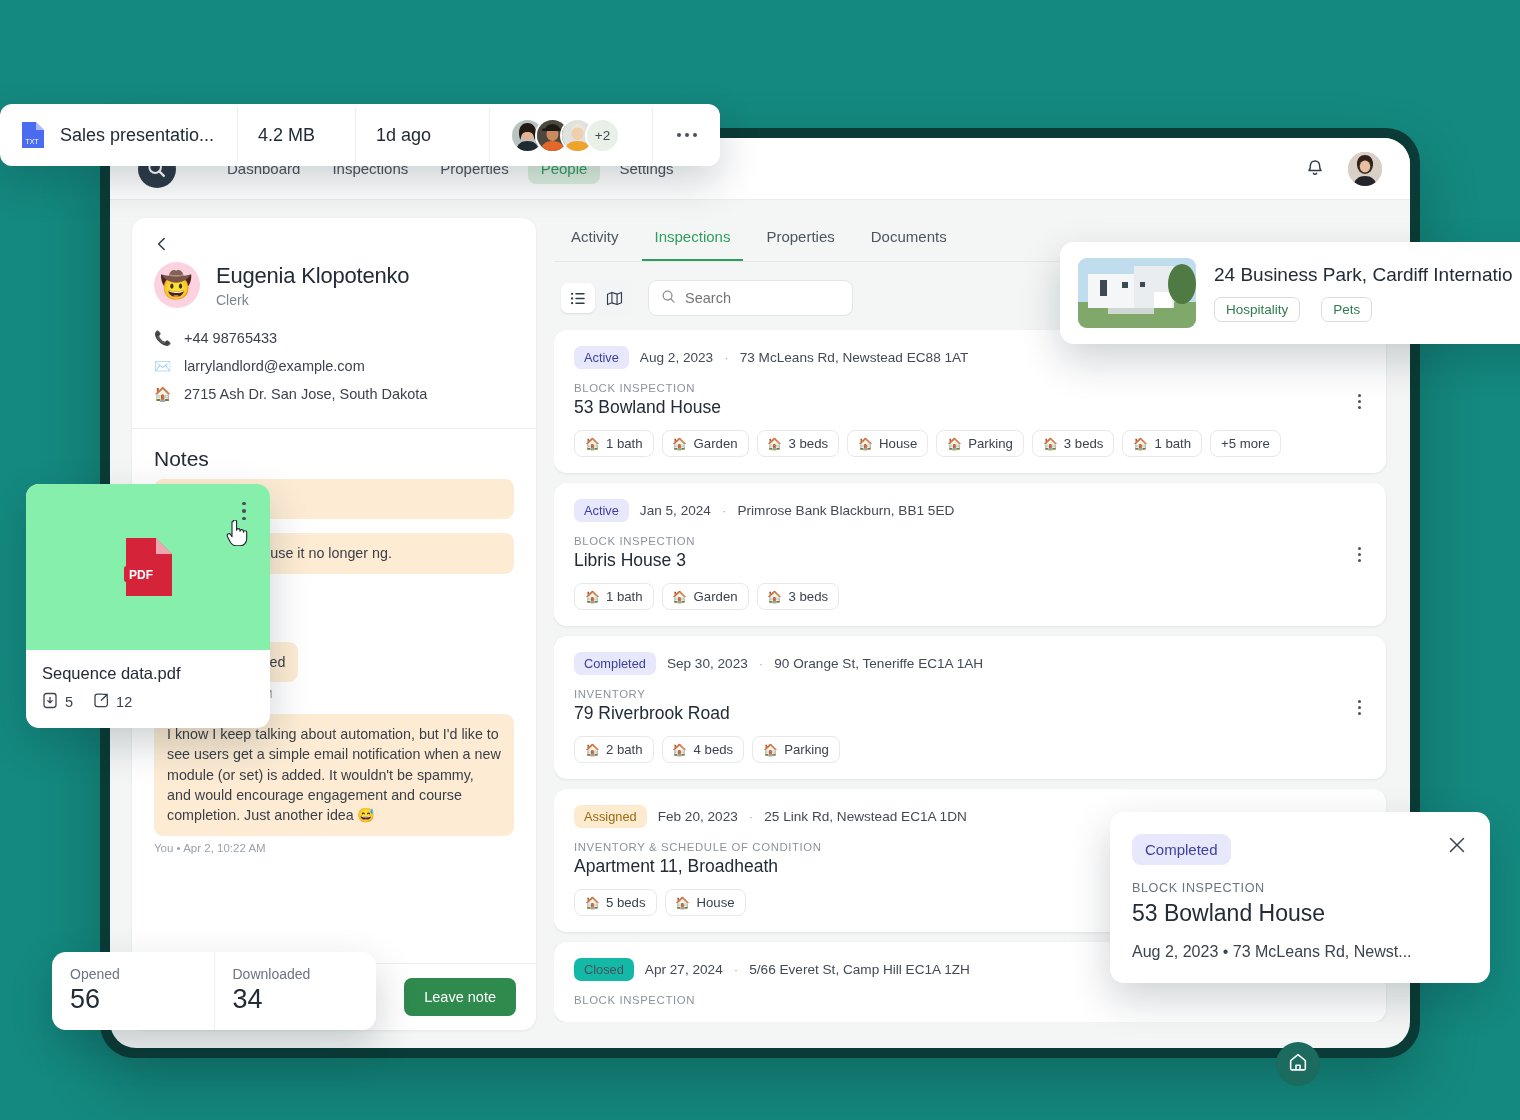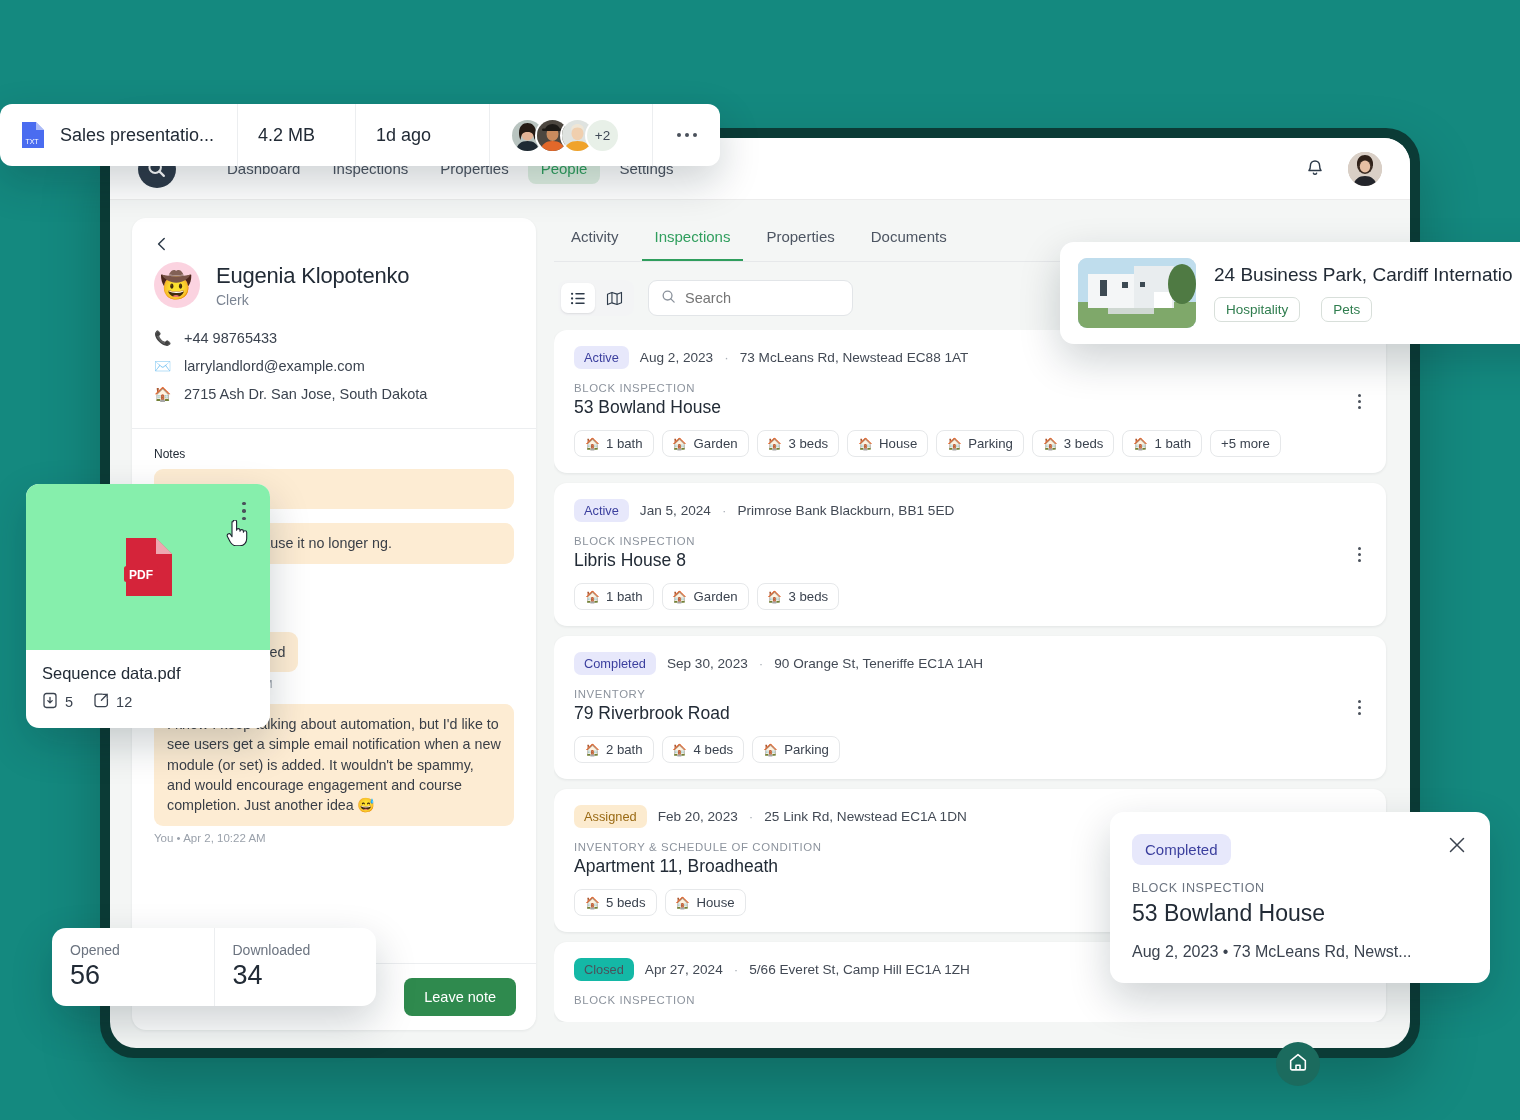--- a/index.html
+++ b/index.html
@@ -60,21 +60,21 @@
   .profile-head { display: flex; align-items: center; gap: 16px; padding: 6px 22px 14px; }
   .p-avatar { width: 46px; height: 46px; border-radius: 50%; background: #fbd3e0;
     display:flex; align-items:center; justify-content:center; font-size: 26px; flex:none; overflow:hidden;}
   .p-name { font-size: 22px; color: #222b36; font-weight: 400; letter-spacing: -.2px;}
   .p-role { font-size: 14px; color: #7b8492; margin-top: 3px; }
   .contact-list { padding: 2px 22px 20px; }
   .contact-row { display: flex; align-items: center; gap: 12px; padding: 6px 0; }
   .contact-row .ci { width: 18px; text-align: center; font-size: 14px; flex:none; }
   .contact-row .ct { font-size: 14.5px; color: #3b434f; }
   .divider { height: 1px; background: #eceef0; }
-  .notes-title { font-size: 12px; color: #222b36; padding: 18px 22px 8px; }
+  .notes-title { font-size: 21px; color: #222b36; padding: 18px 22px 8px; }
   .notes-scroll { flex: 1; overflow: hidden; padding: 0 22px; position: relative;}
   .note { background: #fdecd3; color: #3a3f47; font-size: 14.3px; line-height: 1.42;
     border-radius: 9px; padding: 10px 13px; display: inline-block; max-width: 100%; }
   .note-wrap { margin-bottom: 14px; }
   .note-meta { font-size: 11.5px; color: #9aa1ab; margin-top: 6px; }
   .note-composer { border-top: 1px solid #eceef0; padding: 14px 20px; display: flex;
     align-items: center; gap: 12px; }
   .note-input { flex: 1; border: none; outline: none; font-size: 15px; color: #8b929c;
     font-family: inherit; background: transparent; }
   .leave-note-btn { background: #2f8a4e; color: #fff; border: none; font-size: 14.5px;
@@ -118,21 +118,21 @@
     justify-content: center; gap: 3px; cursor: pointer;}
   .kebab i { width: 3px; height: 3px; border-radius: 50%; background: #4a515b; display:block;}
 
   
   .float { position: absolute; background: #fff; border-radius: 14px;
     box-shadow: 0 16px 42px rgba(9,30,38,.20); }
 
   
   .file-row { left: 0px; top: 104px; width: 720px; height: 62px; display: flex;
     align-items: stretch; border-radius: 12px; overflow: hidden; }
-  .fr-cell { display: flex; align-items: center; padding: 0 20px; border-right: 1px solid #eceef0;}
+  .fr-cell { display: flex; align-items: center; padding: 0 20px; border-right: 1px solid #eceef0; border-radius: 6px;}
   .fr-cell:last-child { border-right: none; }
   .fr-name { gap: 14px; width: 238px; }
   .fr-size { width: 118px; }
   .fr-time { width: 134px; }
   .fr-avatars { width: 163px; }
   .fr-more { flex: 1; justify-content: center; }
   .fr-text { font-size: 18px; color: #222b36; white-space: nowrap; }
   .txt-icon { width: 26px; height: 30px; flex: none; }
   .avstack { display: flex; align-items: center; }
   .avstack .av { width: 35px; height: 35px; border-radius: 50%; border: 2px solid #fff;
@@ -173,21 +173,21 @@
   .done-head { display: flex; align-items: flex-start; }
   .done-x { margin-left: auto; width: 22px; height: 22px; cursor: pointer; }
   .done-kind { font-size: 12.6px; letter-spacing: .6px; color: #6c7480; margin-top: 16px; }
   .done-name { font-size: 23px; color: #222b36; margin-top: 5px; }
   .done-sub { font-size: 16px; color: #3b434f; margin-top: 16px; }
   .sync-btn { display: block; width: 100%; margin-top: 22px; padding: 15px 0;
     border: 1px solid #e4e7e9; border-radius: 10px; background: #fff; color: #2f8a4e;
     font-size: 18px; font-family: inherit; cursor: pointer; }
 
   
-  .stats-card { left: 52px; top: 928px; width: 324px; height: 78px; display: flex; }
+  .stats-card { left: 52px; top: 952px; width: 324px; height: 78px; display: flex; }
   .stat { flex: 1; padding: 14px 18px; border-right: 1px solid #eceef0; }
   .stat:last-child { border-right: none; }
   .stat-label { font-size: 14px; color: #6c7480; }
   .stat-value { font-size: 27px; color: #222b36; margin-top: 2px; }
 
   
   .home-fab { position: absolute; left: 1276px; top: 1042px; width: 44px; height: 44px;
     border-radius: 50%; background: #1b6b5e; display: flex; align-items: center;
     justify-content: center; cursor: pointer; }
 </style>
@@ -377,21 +377,21 @@
             </div>
 
             <div class="insp-card">
               <div class="insp-top">
                 <span class="badge active-b">Active</span>
                 <span>Jan 5, 2024</span>
                 <span class="dotsep">·</span>
                 <span>Primrose Bank Blackburn, BB1 5ED</span>
               </div>
               <div class="insp-kind">BLOCK INSPECTION</div>
-              <div class="insp-name">Libris House 8</div>
+              <div class="insp-name">Libris House 3</div>
               <div class="chips">
                 <span class="chip">
                     <span class="emo">🏠</span>
                     <span>1 bath</span>
                   </span>
                 <span class="chip">
                     <span class="emo">🏠</span>
                     <span>Garden</span>
                   </span>
                 <span class="chip">

